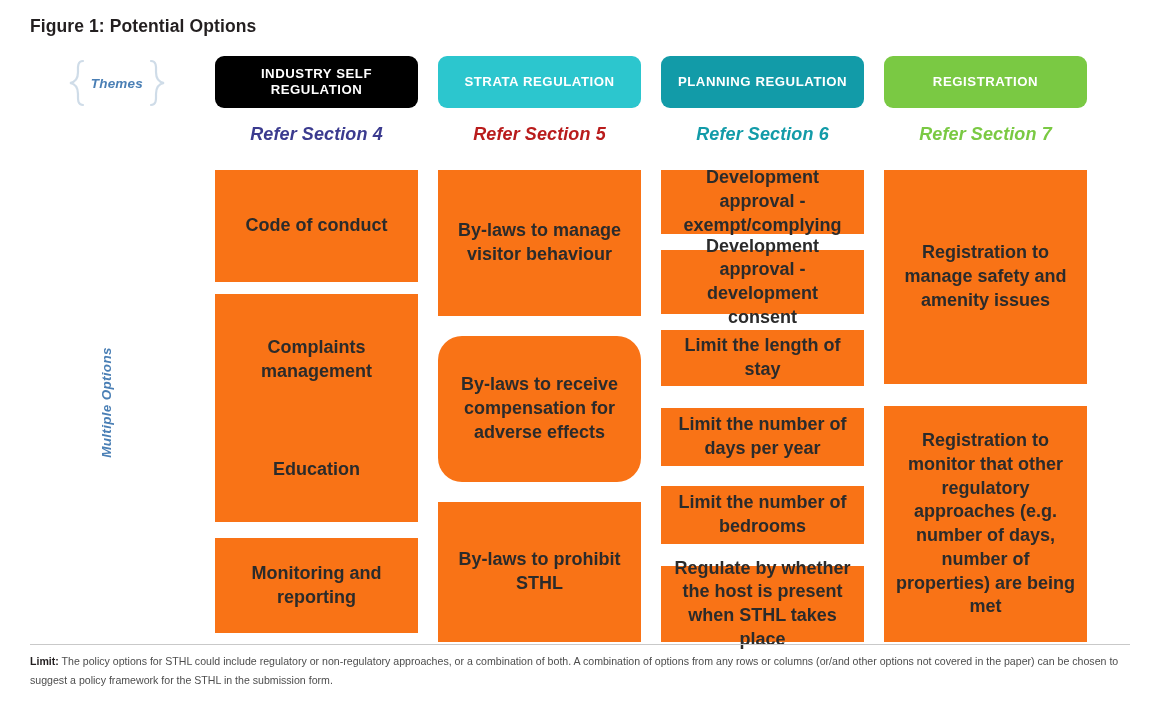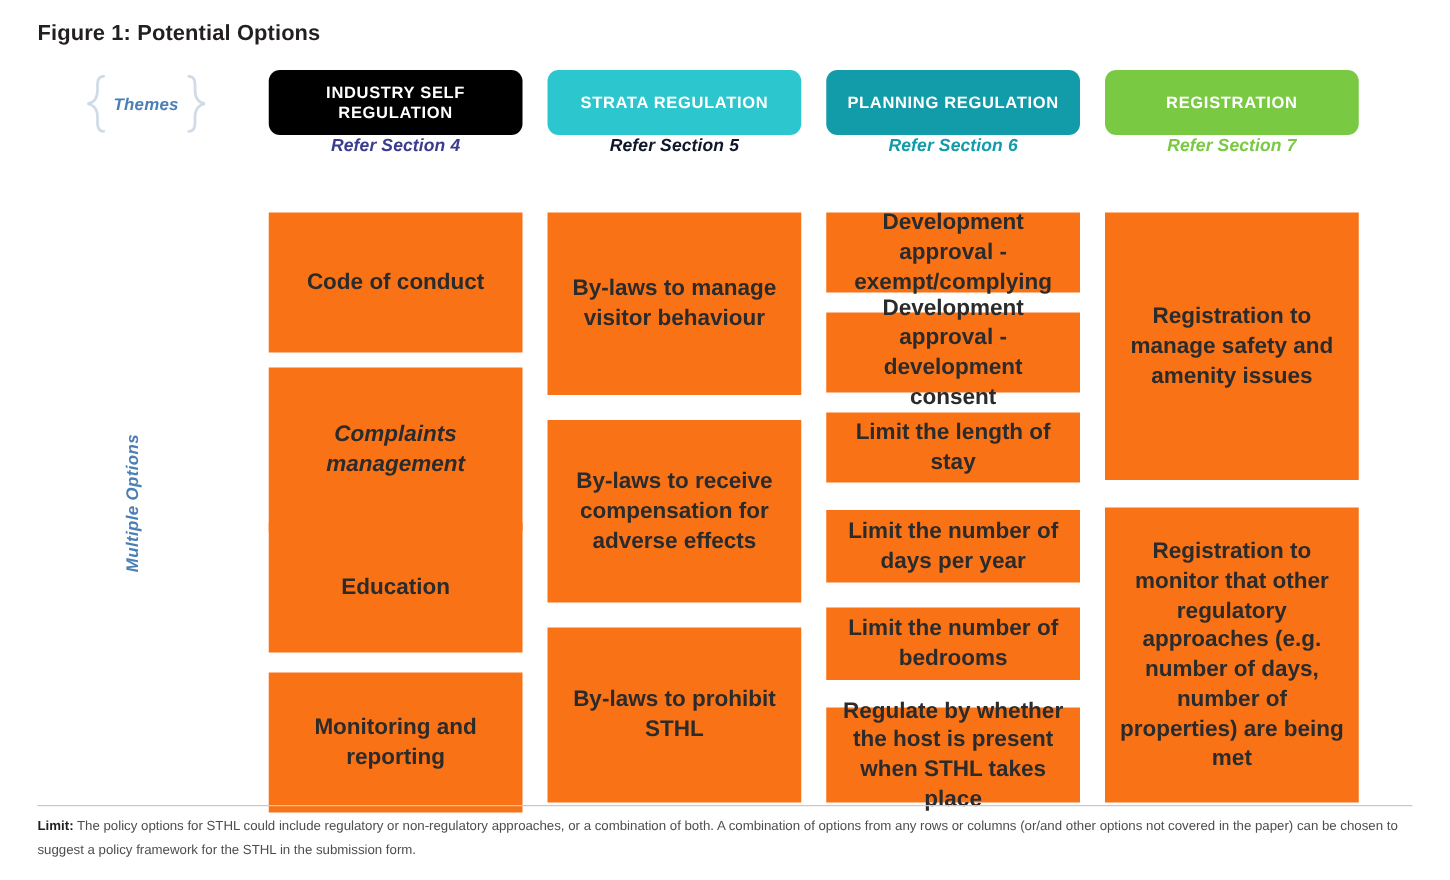--- a/index.html
+++ b/index.html
@@ -105,23 +105,24 @@
     text-align: center;
     color: #ffffff;
     font-size: 13.2px;
     font-weight: bold;
     letter-spacing: 0.55px;
     line-height: 1.22;
     padding: 0 8px;
     box-sizing: border-box;
   }
   .col-refer {
+    margin-top: 16px;
     height: 22px;
     text-align: center;
-    font-size: 14px;
+    font-size: 18px;
     font-weight: bold;
     font-style: italic;
     letter-spacing: 0.1px;
   }
 
   .cells {
     position: absolute;
     top: 114px;
     left: 0;
     width: 203px;
@@ -190,32 +191,32 @@
     </svg>
   </div>
 
   <div class="columns">
 
     <div class="col col-0">
       <div class="col-header" style="background: #000000;">INDUSTRY SELF REGULATION</div>
       <div class="col-refer" style="color: rgb(59, 59, 143);">Refer Section 4</div>
       <div class="cells">
         <div class="cell" style="top: 0px; height: 112px;">Code of conduct</div>
-        <div class="cell" style="top: 124px; height: 131px; font-style: italic;">Complaints management</div>
+        <div class="cell" style="top: 124px; height: 131px;">Complaints management</div>
         <div class="cell" style="top: 248px; height: 104px;">Education</div>
-        <div class="cell" style="top: 368px; height: 112px;">Monitoring and reporting</div>
+        <div class="cell" style="top: 368px; height: 95px;">Monitoring and reporting</div>
       </div>
     </div>
 
     <div class="col col-1">
       <div class="col-header" style="background: rgb(44, 198, 206);">STRATA REGULATION</div>
-      <div class="col-refer" style="color: #0f172a;">Refer Section 5</div>
+      <div class="col-refer" style="color: #b91c1c;">Refer Section 5</div>
       <div class="cells">
         <div class="cell" style="top: 0px; height: 146px;">By-laws to manage visitor behaviour</div>
-        <div class="cell" style="top: 166px; height: 146px;">By-laws to receive compensation for adverse effects</div>
+        <div class="cell" style="top: 166px; height: 146px; border-radius: 24px;">By-laws to receive compensation for adverse effects</div>
         <div class="cell" style="top: 332px; height: 140px;">By-laws to prohibit STHL</div>
       </div>
     </div>
 
     <div class="col col-2">
       <div class="col-header" style="background: rgb(18, 155, 168);">PLANNING REGULATION</div>
       <div class="col-refer" style="color: rgb(18, 155, 168);">Refer Section 6</div>
       <div class="cells">
         <div class="cell" style="top: 0px; height: 64px;">Development approval - exempt/complying</div>
         <div class="cell" style="top: 80px; height: 64px;">Development approval - development consent</div>

